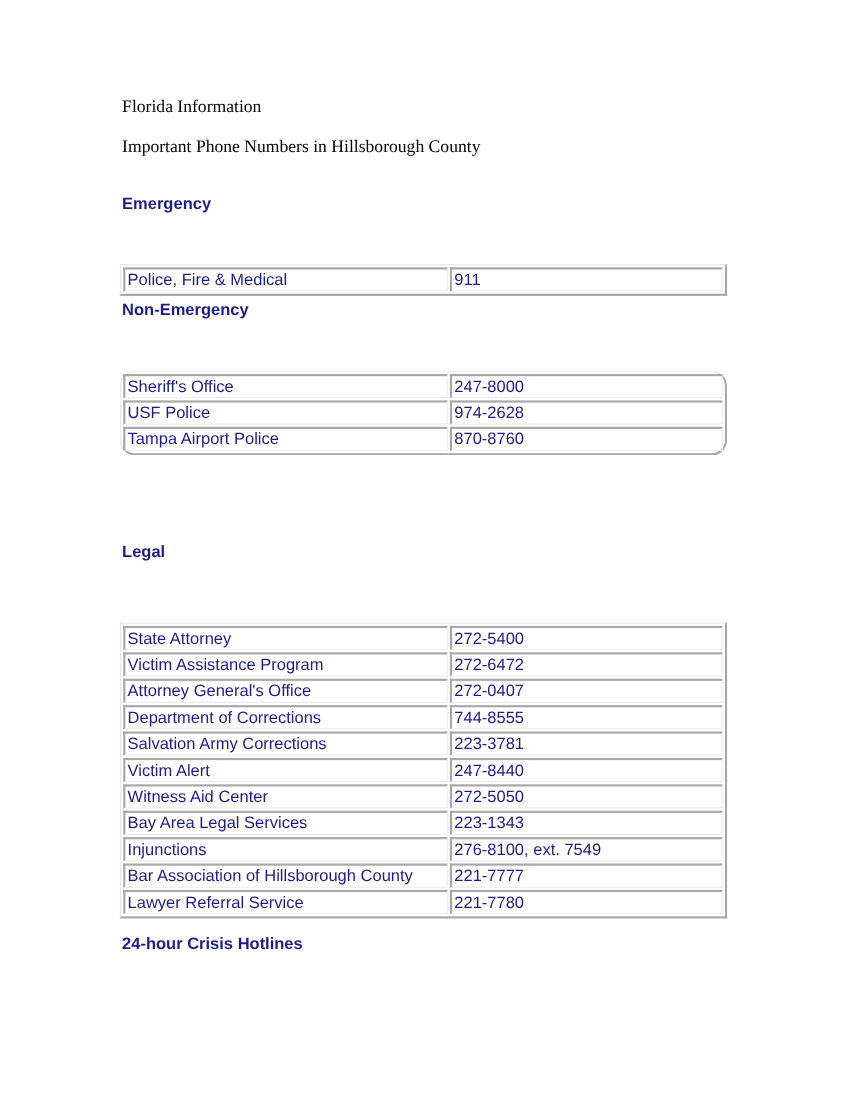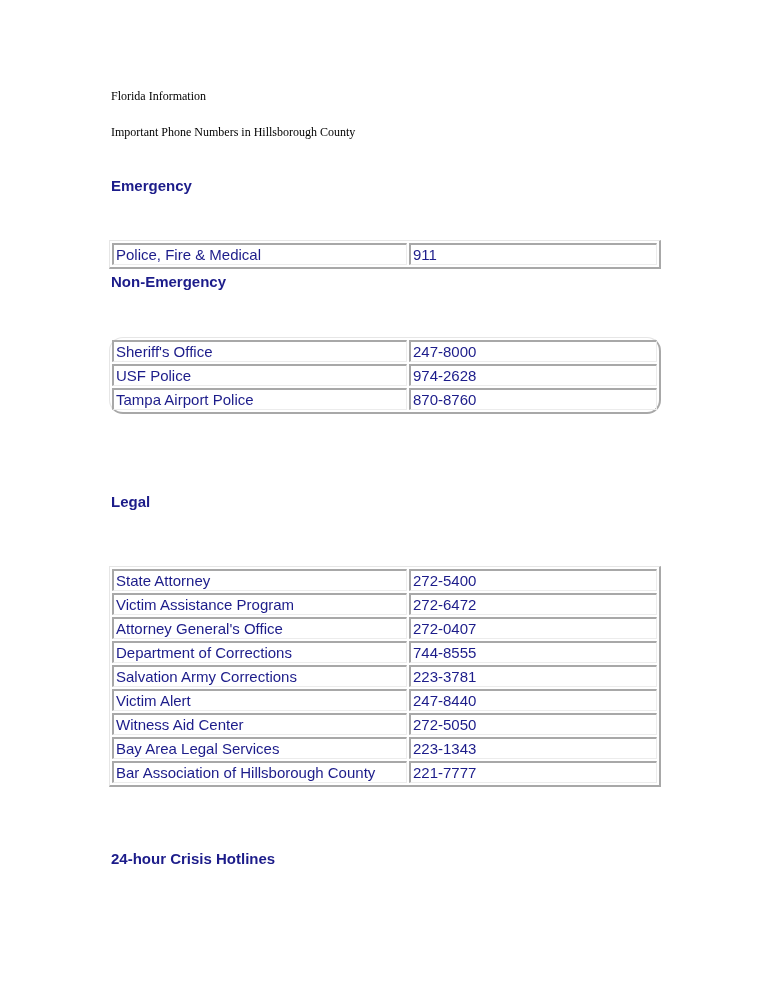--- a/index.html
+++ b/index.html
@@ -1,17 +1,17 @@
 <!DOCTYPE html>
 <html><head>
 <meta charset="utf-8">
 <style>
   html, body { margin: 0; padding: 0; background: #ffffff; }
   body { width: 768px; height: 994px; position: relative; overflow: hidden; }
-  .serif { font-family: "Liberation Serif", "DejaVu Serif", serif; font-size: 12px; color: #000; position: absolute; left: 111px; margin: 0; }
+  .serif { font-family: "Liberation Serif", "DejaVu Serif", serif; font-size: 16px; color: #000; position: absolute; left: 111px; margin: 0; }
   .heading { font-family: "Liberation Sans", "DejaVu Sans", sans-serif; font-weight: bold; font-size: 15px; color: #1c1c8a; position: absolute; left: 111px; margin: 0; text-align: right; }
   table.phones {
     position: absolute; left: 109px; width: 552px;
     border-collapse: separate; border-spacing: 2px;
     border-top: 1px solid #e6e6e6; border-left: 1px solid #e6e6e6;
     border-right: 2px solid #a8a8a8; border-bottom: 2px solid #a8a8a8; margin-top: 28px;
   }
   table.phones td {
     font-family: "Liberation Sans", "DejaVu Sans", sans-serif; font-size: 15px; color: #1c1c8a;
     height: 18px; padding: 1px 1px 0 2px; line-height: 18px;
@@ -84,19 +84,27 @@
       </tr>
   <tr>
         <td class="name">Witness Aid Center</td>
         <td>272-5050</td>
       </tr>
   <tr>
         <td class="name">Bay Area Legal Services</td>
         <td>223-1343</td>
       </tr>
   <tr>
+        <td class="name">Injunctions</td>
+        <td>276-8100, ext. 7549</td>
+      </tr>
+  <tr>
         <td class="name">Bar Association of Hillsborough County</td>
         <td>221-7777</td>
+      </tr>
+  <tr>
+        <td class="name">Lawyer Referral Service</td>
+        <td>221-7780</td>
       </tr>
 </tbody>
   </table>
 
 <h3 class="heading" style="top:850px;">24-hour Crisis Hotlines</h3>
 
 </body></html>

